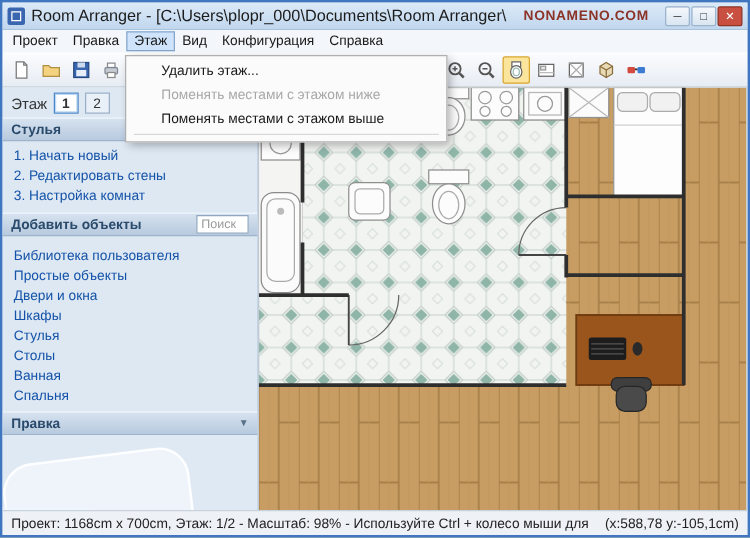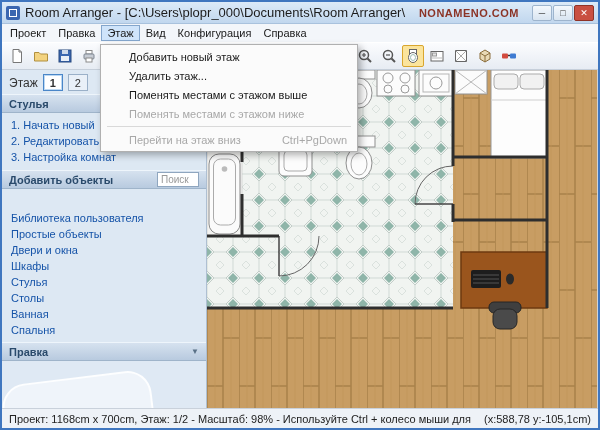--- a/index.html
+++ b/index.html
@@ -39,21 +39,21 @@
        border:1px solid #9ab0c8;background:#e9f0f8;color:#333;}
   .tab.active{background:#fff;border-color:#4a86c8;box-shadow:inset 0 0 0 1px #bcd8f2;font-weight:bold;}
   .section-header{flex:0 0 19px;background:linear-gradient(#d6e2ef,#b8cadf);border-top:1px solid #eef5fb;
        border-bottom:1px solid #9fb4ca;display:flex;align-items:center;padding:0 7px;font-weight:bold;
        color:#2a4a6b;font-size:11px;gap:4px;}
   .search-input{margin-left:auto;width:42px;height:15px;font-size:10px;border:1px solid #8fa6bf;
        padding:0 3px;font-family:"Liberation Sans",sans-serif;color:#333;background:#fff;}
   .search-input::placeholder{color:#999;}
   .link-list{padding:4px 0 5px;}
   .slink{padding:2px 9px;color:#1553a8;white-space:nowrap;overflow:hidden;}
-  .cat-list{padding:21px 0 4px;}
+  .cat-list{padding:8px 0 4px;}
   .collapse-arrow{margin-left:auto;font-size:8px;color:#5a7187;}
   .preview{flex:1;background:#dfe9f4;position:relative;overflow:hidden;}
   .pshape-a{position:absolute;left:4px;top:16px;width:150px;height:112px;background:rgba(252,253,255,.55);
             border:2px solid rgba(255,255,255,.85);border-radius:24px;transform:rotate(-7deg);}
   .pshape-b{position:absolute;left:-28px;top:58px;width:112px;height:84px;background:rgba(240,246,252,.7);
             border-radius:18px;}
   .canvas{flex:1;position:relative;background:#cfd4d9;overflow:hidden;}
   .canvas svg{position:absolute;left:0;top:0;}
   
   .statusbar{flex:0 0 20px;background:#eef2f7;border-top:1px solid #c9d1db;display:flex;align-items:center;
@@ -318,35 +318,27 @@
     </div>
   </div>
 
   <div class="statusbar">
     <span class="status-left">Проект: 1168cm x 700cm, Этаж: 1/2 - Масштаб: 98% - Используйте Ctrl + колесо мыши для зума.</span>
     <span class="status-right">(x:588,78 y:-105,1cm)</span>
   </div>
 
   <div class="dropdown">
     <div class="mi">
-      <span>Добавить новый этаж</span>
+      <span>Удалить этаж...</span>
       <span class="sc"></span>
     </div>
-    <div class="mi">
-      <span>Удалить этаж...</span>
+    <div class="mi disabled">
+      <span>Поменять местами с этажом ниже</span>
       <span class="sc"></span>
     </div>
     <div class="mi">
       <span>Поменять местами с этажом выше</span>
       <span class="sc"></span>
     </div>
-    <div class="mi disabled">
-      <span>Поменять местами с этажом ниже</span>
-      <span class="sc"></span>
-    </div>
     <div class="msep"></div>
-    <div class="mi disabled">
-      <span>Перейти на этаж вниз</span>
-      <span class="sc">Ctrl+PgDown</span>
-    </div>
   </div>
 
 </div>
 
 </body></html>

